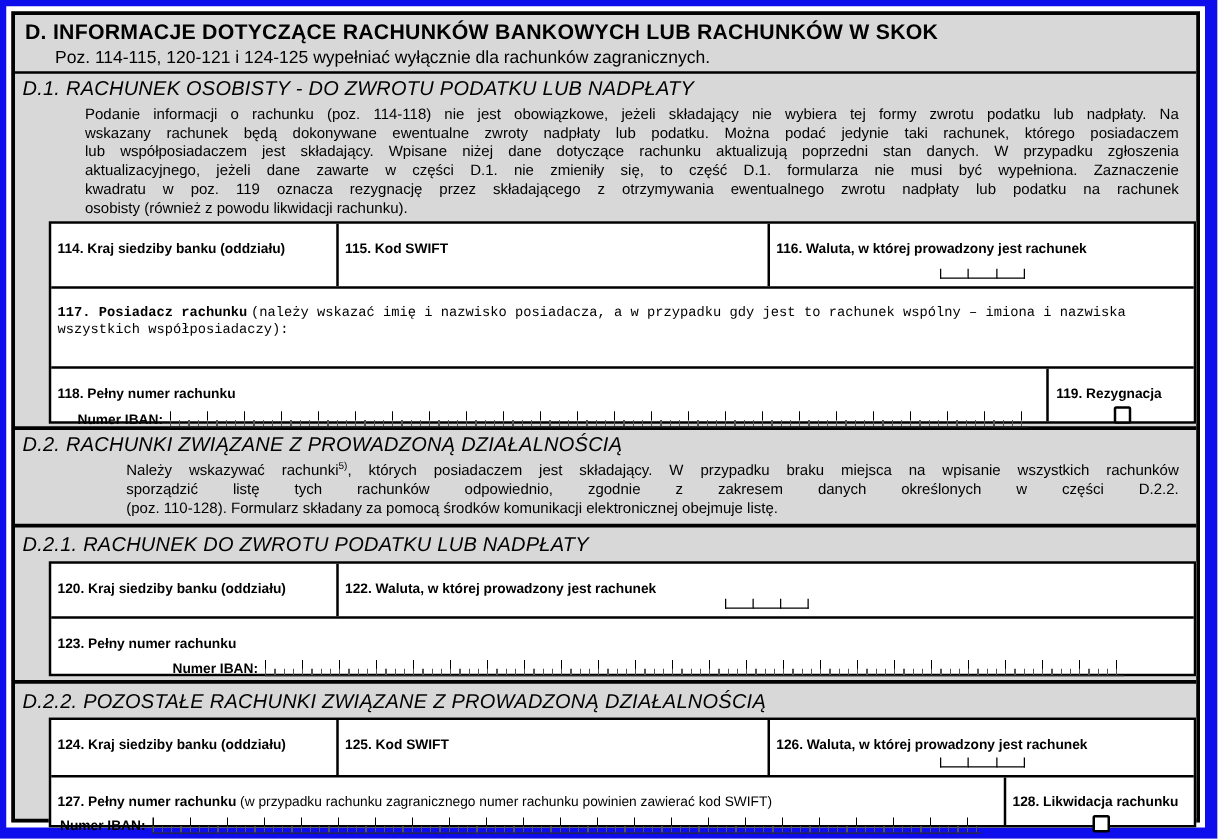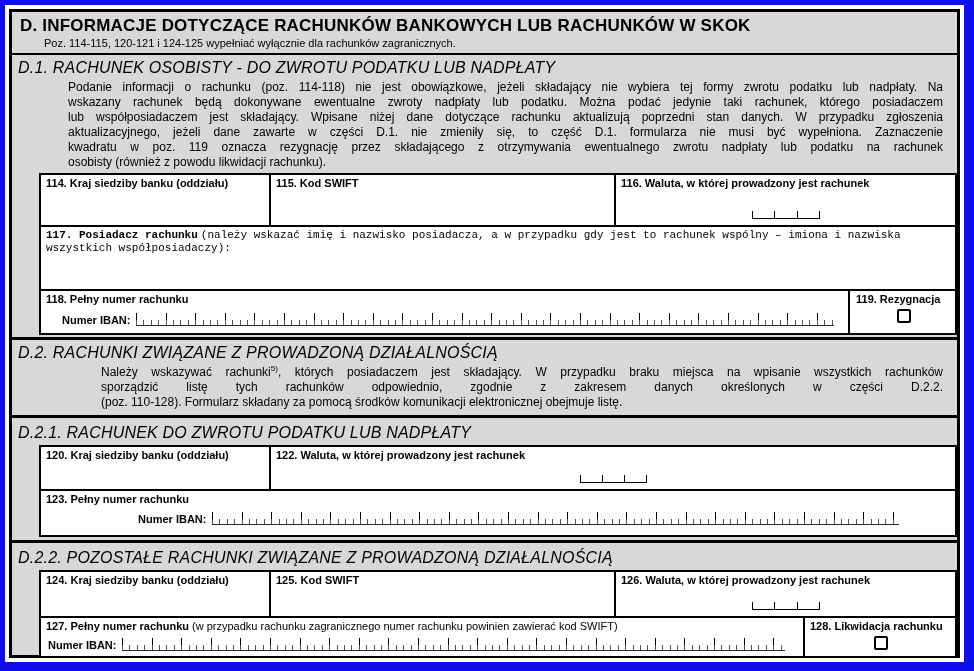--- a/index.html
+++ b/index.html
@@ -8,47 +8,47 @@
   body { font-family:"Liberation Sans", sans-serif; color:#000; }
 
   .frame { width:974px; height:671px; background:var(--blue); padding:5px 10px 9px 5px; }
   .gap   { width:100%; height:100%; background:#fff; padding:4px; }
   .form  { width:100%; height:100%; background:var(--gray); border:3px solid #000;
            display:flex; flex-direction:column; }
 
   
   .band-d { padding:4px 6px 3px 8px; border-bottom:2px solid #000; }
   .d-title { font-size:17px; font-weight:bold; letter-spacing:.2px; }
-  .d-sub   { font-size:11px; margin:1px 0 1px 24px; }
+  .d-sub   { font-size:14px; margin:1px 0 1px 24px; }
 
   
   .sec { padding:3px 8px 2px 6px; }
   .sec-title { font-size:16px; line-height:20px; letter-spacing:.2px;font-style:italic; }
   .note { font-size:12px; line-height:15px; }
   .note-d1 { margin:2px 6px 1px 50px; }
   .note-d2 { margin:2px 6px 1px 83px; }
   .jline { text-align:justify; text-align-last:justify; }
   .jline.last { text-align-last:left; }
   sup { font-size:8px; vertical-align:super; line-height:0; }
 
   
   .tbl { margin-left:27px; border:2px solid #000; background:#fff; }
   .row { display:flex; border-top:2px solid #000; }
   .row:first-child { border-top:none; }
-  .cell { border-left:2px solid #000; padding:2px 4px 2px 5px; position:relative; }
+  .cell { border-left:2px solid #000; padding:14px 4px 2px 5px; position:relative; }
   .cell:first-child { border-left:none; }
   .flabel { font-size:11px; font-weight:bold; line-height:13px; }
   .flabel .plain { font-weight:normal; margin-left:3px; }
 
   .c1 { width:228px; } .c2 { width:345px; } .c3 { flex:1; display:flex; flex-direction:column; }
   .r-small  { height:50px; }
   .r-holder { height:64px;font-family:Liberation Mono, monospace; }
   .r-iban1  { height:44px; } .r-iban2 { height:46px; } .r-iban3 { height:40px; }
   .r-top21  { height:42px; } .r-top22 { height:44px; }
-  .cell-118 { flex:1; } .cell-119 { width:107px; padding-left:6px; }
+  .cell-118 { flex:1; } .cell-119 { width:118px; padding-left:6px; }
   .cell-127 { flex:1; } .cell-128 { width:152px; padding-left:5px; }
 
   
   .curr-comb { display:flex; width:68px; height:8px; margin:auto auto 4px auto; }
   .curr-comb span { flex:1; border-left:1px solid #000; border-bottom:1px solid #000; }
   .curr-comb span:last-child { border-right:1px solid #000; }
 
   
   .iban-line { display:flex; align-items:flex-end; gap:6px; }
   .iban-label { font-size:11px; font-weight:bold; line-height:12px; white-space:nowrap; }

